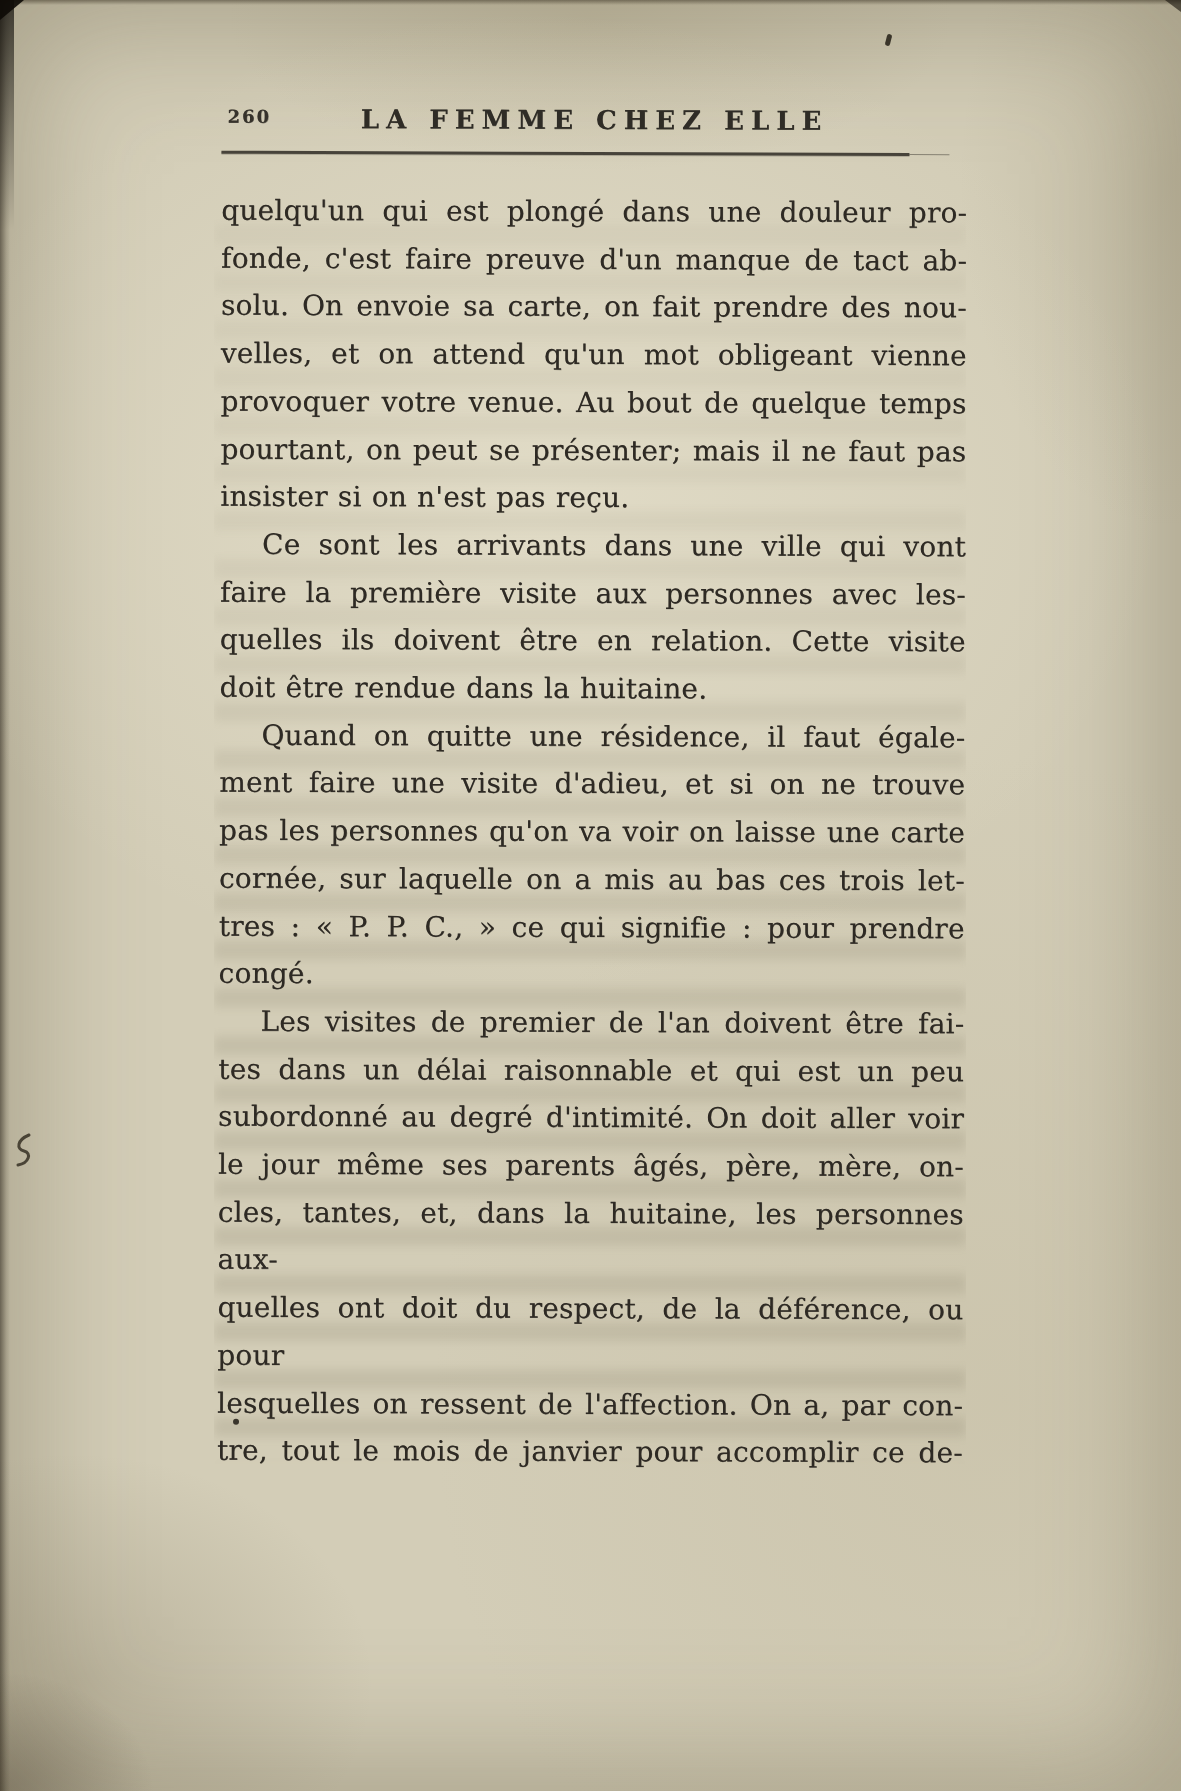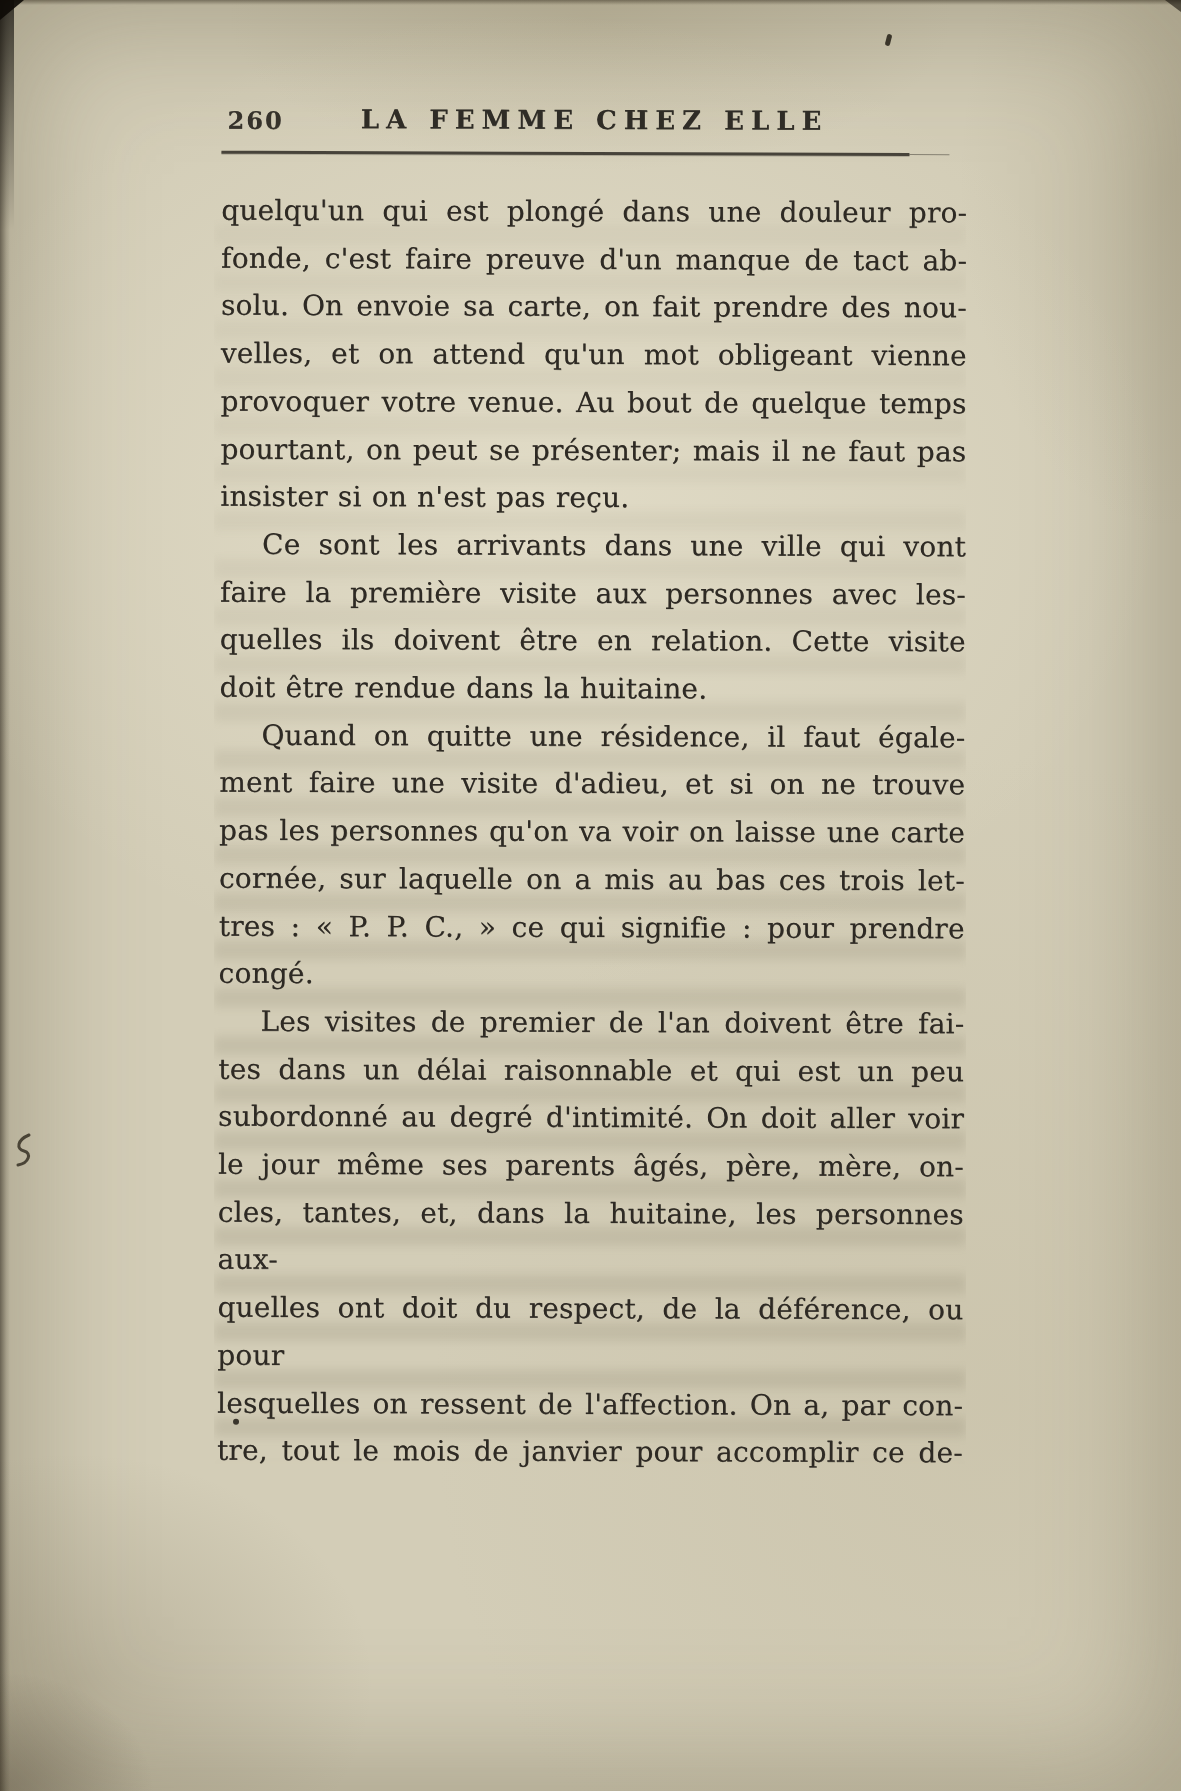--- a/index.html
+++ b/index.html
@@ -58,21 +58,21 @@
     position: absolute;
     top: 104px;
     left: 222px;
     width: 746px;
     height: 60px;
   }
   .pagenum {
     position: absolute;
     left: 6px;
     top: 3px;
-    font-size: 24px;
+    font-size: 18px;
     font-weight: 700;
     letter-spacing: 2px;
     color: #36322b;
     text-shadow: 0.3px 0.3px 0.6px rgba(46,42,36,0.55);
   }
   .runtitle {
     display: block;
     text-align: center;
     font-size: 26px;
     line-height: 32px;

